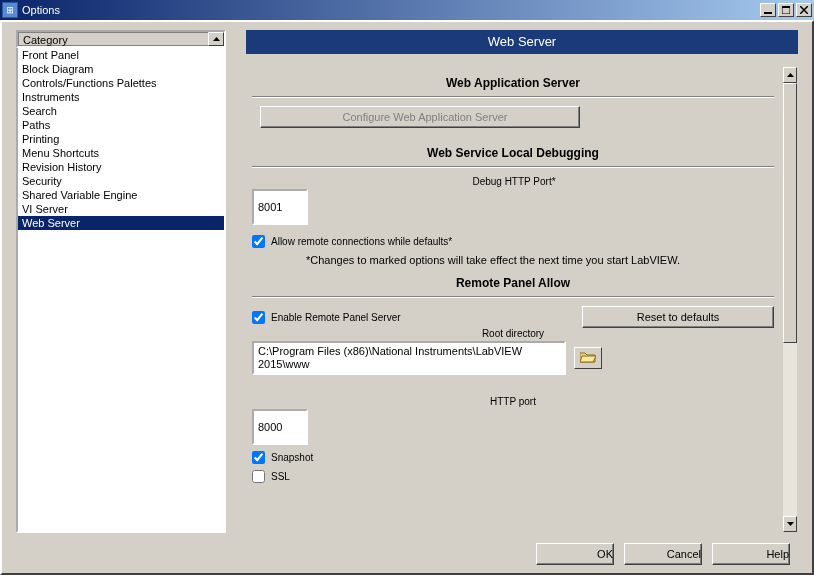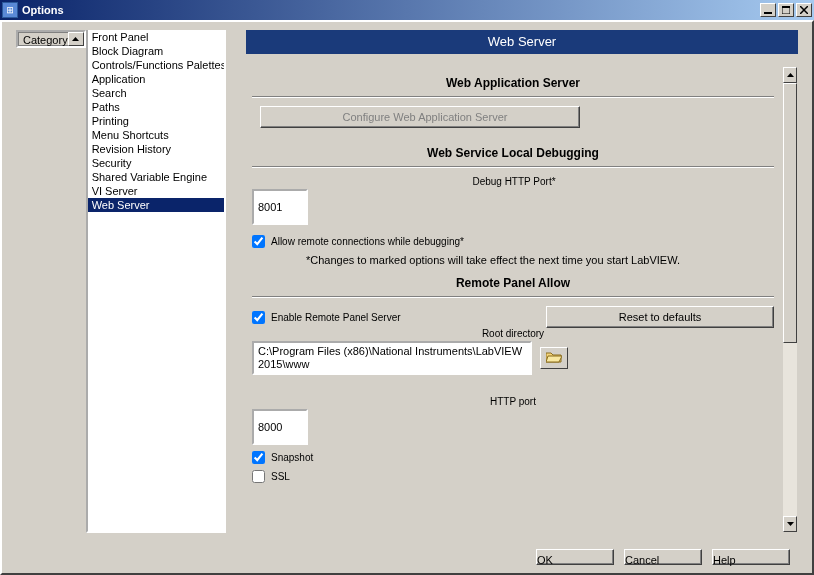--- a/index.html
+++ b/index.html
@@ -25,21 +25,21 @@
   .titlebar .appicon {
     width:16px; height:16px;
     background:#5a8ad6;
     border:1px solid #2b5a9b;
     margin-right:4px;
     display:flex; align-items:center; justify-content:center;
     font-size:9px; color:#fff;
   }
   .titlebar .title-text {
     flex:1;
-    font-weight: bold;
+    font-weight: normal;
     font-size: 11px;
   }
   .titlebar .winbtn {
     width:16px; height:14px;
     background:#d4d0c8;
     border:1px solid #fff;
     border-right-color:#404040;
     border-bottom-color:#404040;
     margin-left:2px;
     display:flex; align-items:center; justify-content:center;
@@ -55,21 +55,21 @@
   }
   .content {
     position:absolute;
     top:8px; left:14px; right:14px; bottom:40px;
     display:flex;
   }
   
   .category-wrap {
     width:210px;
     display:flex;
-    flex-direction:row;
+    flex-direction:column;
   }
   .cat-header {
     height:18px;
     background:#d4d0c8;
     border:2px inset #fff;
     display:flex;
     align-items:center;
   }
   .cat-header-text {
     flex:1;
@@ -196,56 +196,56 @@
     margin:6px 0;
   }
   .checkbox-row input { margin:0 6px 0 0; }
   .note {
     margin:6px 0 8px 54px;
     font-size:11px;
   }
   .row { display:flex; align-items:center; }
   .rootdir-row { display:flex; align-items:center; }
   .rootdir-text {
-    width:280px;
+    width:314px;
     height:34px;
     background:#fff;
     border:2px inset #fff;
     padding:2px 4px;
     font-size:11px;
     line-height:13px;
     overflow:hidden;
   }
   .browse-btn {
     width:28px; height:22px;
     margin-left:8px;
     background:#d4d0c8;
     border:1px solid;
     border-color:#fff #404040 #404040 #fff;
     display:flex;align-items:center;justify-content:center;
   }
   .reset-btn {
-    width:228px;
+    width:192px;
     margin-left:auto;
   }
   
   .button-bar {
     position:absolute;
     right:22px;
     bottom:8px;
     display:flex;
     gap:10px;
   }
   .dlg-btn {
-    width:78px; height:16px;
+    width:78px; height:22px;
     background:#d4d0c8;
     border:1px solid;
     border-color:#fff #404040 #404040 #fff;
     box-shadow: inset -1px -1px 0 #808080, inset 1px 1px 0 #d4d0c8;
-    text-align:left;
+    text-align:right;
     line-height:20px;
     font-size:11px;
     cursor:default;
   }
 </style>
 </head>
 <body>
 
 <div class="titlebar">
   <div class="appicon">⊞</div>
@@ -278,21 +278,21 @@
         <div class="cat-scroll-btn">
           <svg width="7" height="4">
               <polygon points="3.5,0 7,4 0,4" fill="#000"></polygon>
             </svg>
         </div>
       </div>
       <div class="cat-list" id="cat-list">
           <div class="cat-item">Front Panel</div>
           <div class="cat-item">Block Diagram</div>
           <div class="cat-item">Controls/Functions Palettes</div>
-          <div class="cat-item">Application</div>
+          <div class="cat-item">Instruments</div>
           <div class="cat-item">Search</div>
           <div class="cat-item">Paths</div>
           <div class="cat-item">Printing</div>
           <div class="cat-item">Menu Shortcuts</div>
           <div class="cat-item">Revision History</div>
           <div class="cat-item">Security</div>
           <div class="cat-item">Shared Variable Engine</div>
           <div class="cat-item">VI Server</div>
           <div class="cat-item selected">Web Server</div>
         </div>
@@ -309,21 +309,21 @@
           <div class="divider"></div>
           <div class="flat-btn wide-btn">Configure Web Application Server</div>
 
           
           <div class="section-title" style="margin-top:18px;">Web Service Local Debugging</div>
           <div class="divider"></div>
           <div class="label" style="margin-left:2px;">Debug HTTP Port*</div>
           <input class="text-input" style="width: 56px; margin-top: 2px;" value="8001">
           <div class="checkbox-row" style="margin-top:10px;">
             <input type="checkbox" id="cb-allow-remote" checked="" style="">
-            <span class="label">Allow remote connections while debugging*</span>
+            <span class="label">Allow remote connections while defaults*</span>
           </div>
           <div class="note">*Changes to marked options will take effect the next time you start LabVIEW.</div>
 
           
           <div class="section-title">Remote Panel Allow</div>
           <div class="divider"></div>
 
           <div class="row" style="align-items:center;">
             <div class="checkbox-row" style="margin:0;">
               <input type="checkbox" id="cb-enable-remote" checked="" style="">

